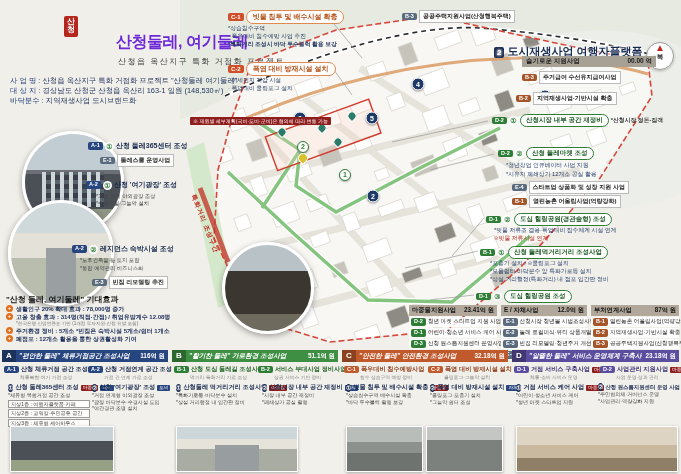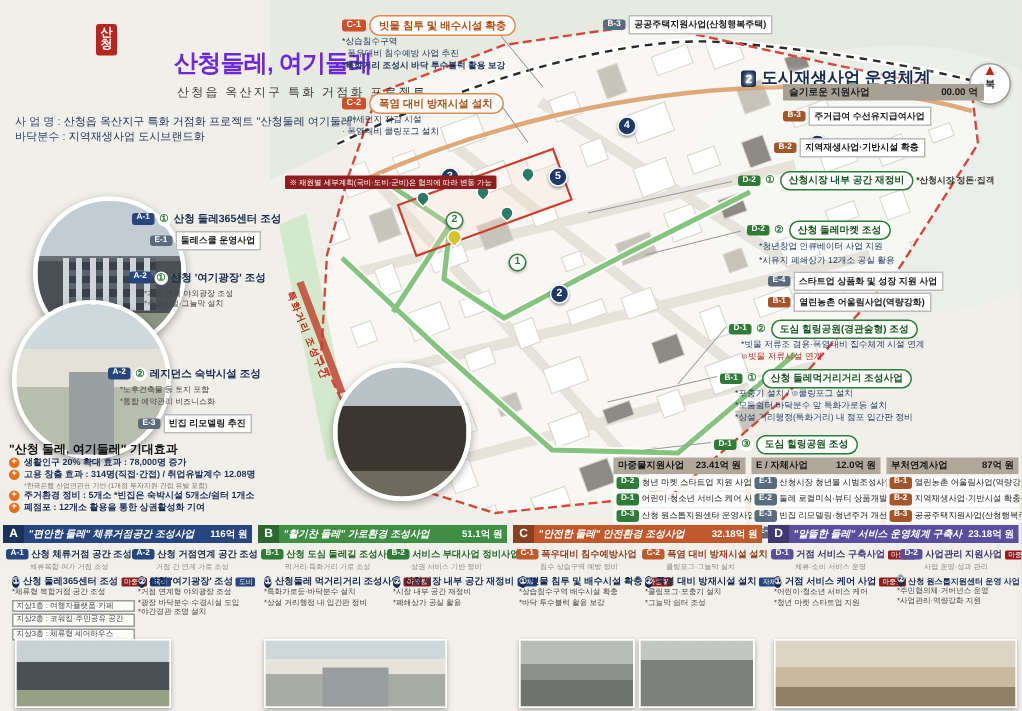--- a/index.html
+++ b/index.html
@@ -295,20 +295,23 @@
   <div class="abs title" style="left:116px;top:32px">산청둘레, 여기둘레</div>
   <div class="abs subtitle" style="left:118px;top:56px">산청읍 옥산지구 특화 거점화 프로젝트</div>
 
   <div class="abs" style="left:10px;top:76px">
 
       <div class="info-line">
         <span class="lb">사 업 명 :</span> <span>산청읍 옥산지구 특화 거점화 프로젝트 "산청둘레 여기둘레"</span>
       </div>
 
 
+      <div class="info-line">
+        <span class="lb">대 상 지 :</span> <span>경상남도 산청군 산청읍 옥산리 163-1 일원 (148,530㎡)</span>
+      </div>
 
       <div class="info-line">
         <span class="lb">바닥분수 :</span> <span>지역재생사업 도시브랜드화</span>
       </div>
 
     </div>
   <div class="abs info-note" style="left:190px;top:117px">※ 재원별 세부계획(국비·도비·군비)은 협의에 따라 변동 가능</div>
 
   <div class="abs" style="left:228px;top:10px">
     <div class="row">
@@ -322,21 +325,21 @@
   <div class="abs" style="left:228px;top:62px">
     <div class="row">
       <span class="badge-c">C-2</span>
       <span class="pill-org">폭염 대비 방재시설 설치</span>
     </div>
     <div class="co-bul">· 미세먼지 저감 시설</div>
     <div class="co-bul">· 폭염대비 쿨링포그 설치</div>
   </div>
 
   <div class="abs map-title" style="left:494px;top:44px">
-    <span class="nbox">2</span><span>도시재생사업 운영체계</span>
+    <span class="nbox">2</span><span>도시재생사업 여행자플랫폼</span>
   </div>
   <div class="abs compass" style="left:646px;top:42px">
     <div class="ndl">▲</div>
     <div class="nlab">북</div>
   </div>
 
   <div class="circle-photo ph-bld" style="left:22px;top:131px;width:96px;height:96px">
     <div class="win"></div>
   </div>
   <div class="circle-photo ph-street" style="left:8px;top:200px;width:100px;height:100px">

